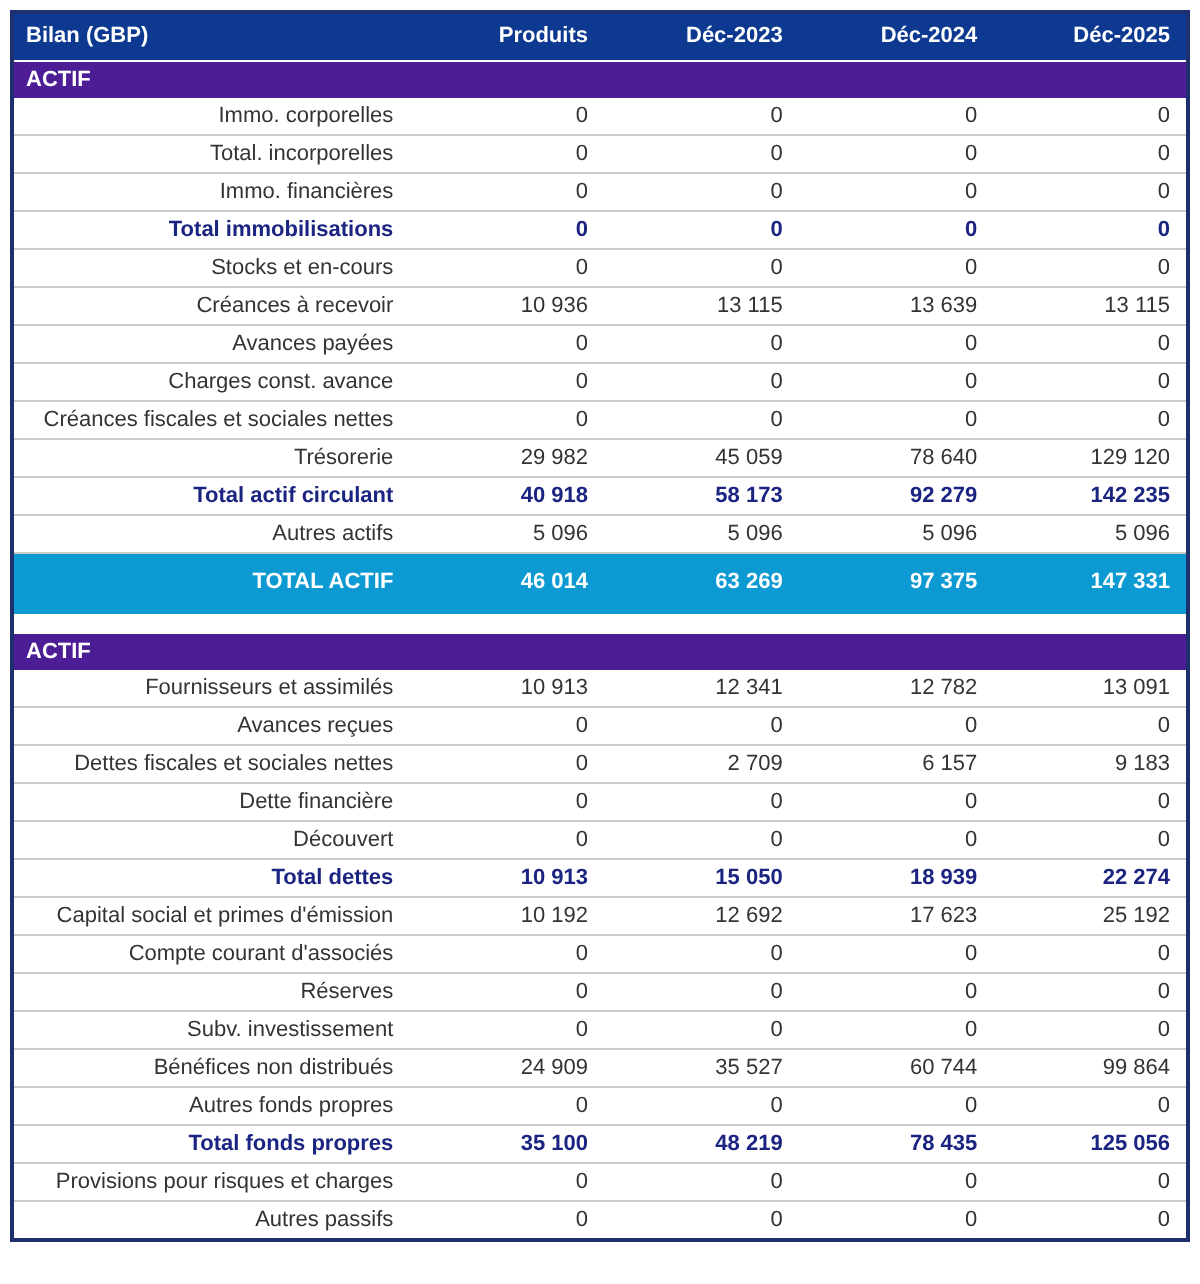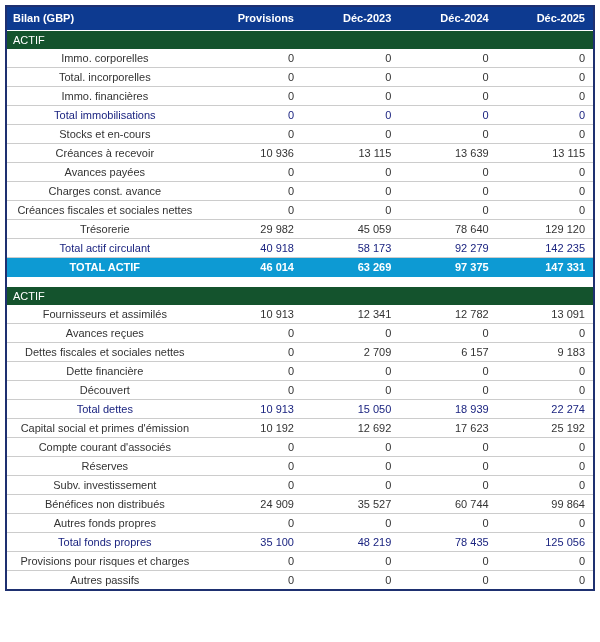--- a/index.html
+++ b/index.html
@@ -30,37 +30,37 @@
   thead th {
     background: #0d3a90;
     color: #ffffff;
     font-weight: bold;
     text-align: right;
     height: 23px;
     line-height: 23px;
     border-bottom: 1px solid #ffffff;
   }
   thead th.label { text-align: left; }
-  td.label { text-align: center;  color: #333333; background: #ffffff; border-bottom: 1px solid #cccccc; }
+  td.label { text-align: right;  color: #333333; background: #ffffff; border-bottom: 1px solid #cccccc; }
   td.num   { text-align: right; color: #333333; background: #ffffff; border-bottom: 1px solid #cccccc; }
-  .bilan tr.emphasis td { color: #1b2480; font-weight: normal; }
+  .bilan tr.emphasis td { color: #1b2480; font-weight: bold; }
   .bilan tr.section-row td {
-    background: #14532d;
+    background: #4c1d95;
     color: #ffffff;
-    font-weight: normal;
+    font-weight: bold;
     border-bottom: none;
     height: 18px;
     line-height: 18px;
   }
   .bilan tr.total-row td {
     background: #0d9ad3;
     color: #ffffff;
     font-weight: bold;
     border-bottom: none;
-    height: 19px;
+    height: 30px;
     line-height: 19px;
   }
   .bilan tr.gap-row td {
     background: #ffffff;
     border-bottom: none;
     height: 10px;
     line-height: 10px;
     padding: 0;
   }
 </style>
@@ -72,21 +72,21 @@
     <colgroup>
       <col class="label-col">
       <col class="num-col">
       <col class="num-col">
       <col class="num-col">
       <col class="num-col">
     </colgroup>
     <thead>
       <tr id="header-row">
           <th class="label">Bilan (GBP)</th>
-          <th>Provisions</th>
+          <th>Produits</th>
           <th>Déc-2023</th>
           <th>Déc-2024</th>
           <th>Déc-2025</th>
         </tr>
     </thead>
     <tbody id="table-body">
         <tr class="section-row">
           <td colspan="5">ACTIF</td>
         </tr>
         <tr class="data-row">
@@ -158,20 +158,27 @@
           <td class="num">45 059</td>
           <td class="num">78 640</td>
           <td class="num">129 120</td>
         </tr>
         <tr class="data-row emphasis">
           <td class="label">Total actif circulant</td>
           <td class="num">40 918</td>
           <td class="num">58 173</td>
           <td class="num">92 279</td>
           <td class="num">142 235</td>
+        </tr>
+        <tr class="data-row">
+          <td class="label">Autres actifs</td>
+          <td class="num">5 096</td>
+          <td class="num">5 096</td>
+          <td class="num">5 096</td>
+          <td class="num">5 096</td>
         </tr>
         <tr class="total-row">
           <td class="label">TOTAL ACTIF</td>
           <td class="num">46 014</td>
           <td class="num">63 269</td>
           <td class="num">97 375</td>
           <td class="num">147 331</td>
         </tr>
         <tr class="gap-row">
           <td colspan="5"></td>

